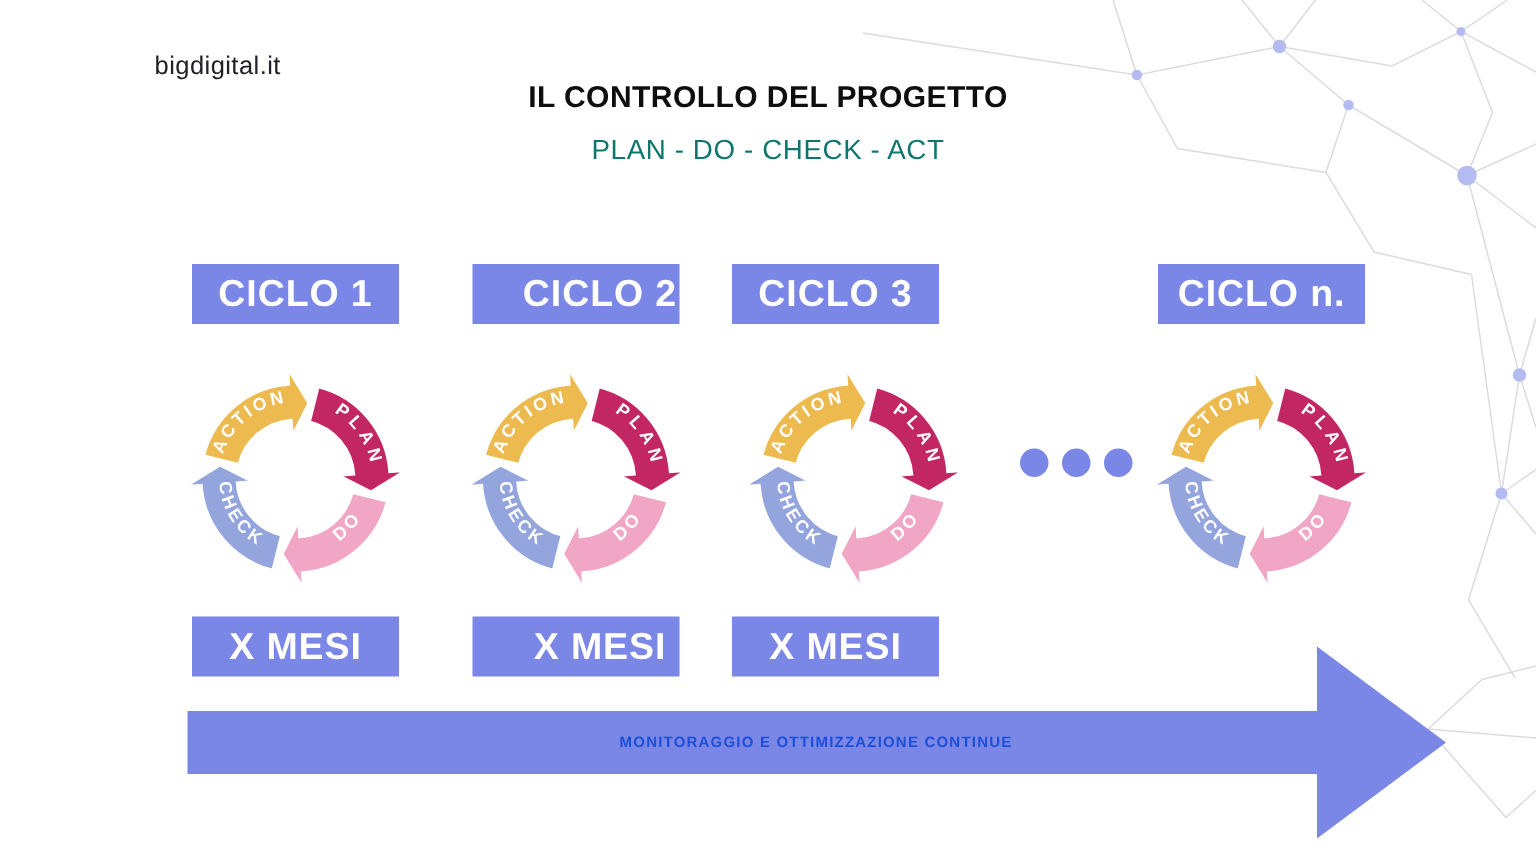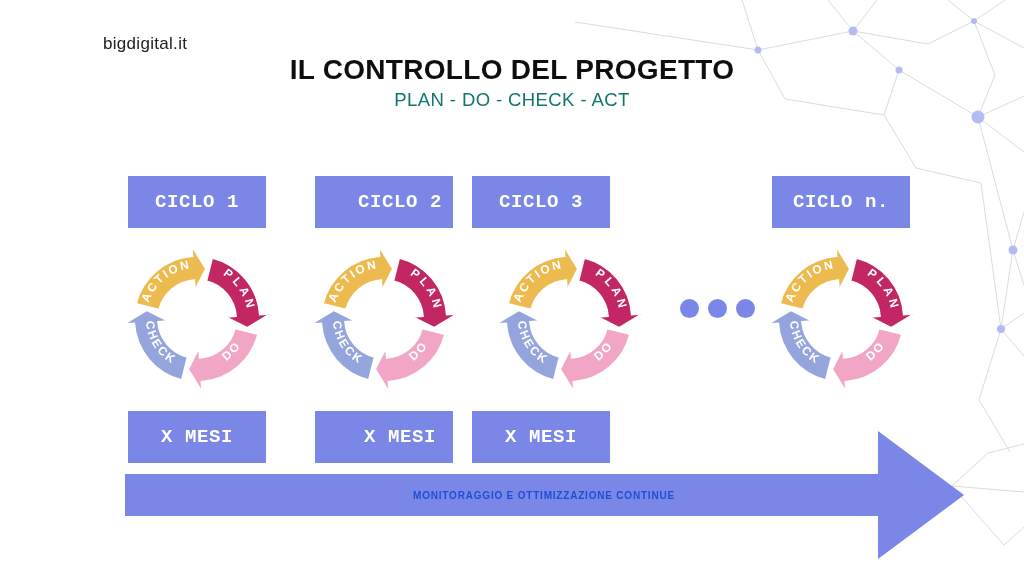--- a/index.html
+++ b/index.html
@@ -19,33 +19,33 @@
 
   
   .logo { position:absolute; left:34px; top:22px; width:60px; text-align:center; color:#121212; }
   .logo-big { font-size:27px; font-weight:900; letter-spacing:1px; line-height:1; display:block; }
   .logo-bracket { height:5px; border:1.6px solid #141414; border-bottom:none; margin:1px 2px 0 2px; }
   .logo-digital { display:block; font-size:8px; letter-spacing:3.5px; font-weight:500; margin-top:0px; color:#1b1b1b; }
   .site { position:absolute; left:103px; top:34px; font-size:17px; font-weight:400; color:#202026; letter-spacing:0.3px; }
 
   
   .title { position:absolute; left:0; top:54px; width:1024px; text-align:center;
-           font-size:28px; font-weight:800; color:#0e0e10; letter-spacing:0.3px; }
+           font-size:20px; font-weight:800; color:#0e0e10; letter-spacing:0.3px; }
   .subtitle { position:absolute; left:0; top:89px; width:1024px; text-align:center;
               font-size:18.5px; font-weight:400; color:#0f766e; letter-spacing:0.4px; }
 
   
   .badge {
-    position:absolute; width:138px; height:52px; background:#7b87e6;
-    color:#ffffff; font-weight:700; font-size:19px; letter-spacing:0.6px;
-    display:flex; align-items:center; justify-content:center;font-family:Liberation Mono, monospace;
+    position:absolute; width:138px; height:40px; background:#7b87e6;
+    color:#ffffff; font-weight:700; font-size:25px; letter-spacing:0.6px;
+    display:flex; align-items:center; justify-content:center;
   }
   .row-ciclo { top:176px; }
   .row-mesi  { top:411px; }
-  .col-0 { left:128px; } .col-1 { left:315px;padding-left:32px; } .col-2 { left:472px; } .col-3 { left:772px; }
+  .col-0 { left:128px; } .col-1 { left:315px;padding-left:32px; } .col-2 { left:488px; } .col-3 { left:772px; }
 
   
   .pdca { position:absolute; width:170px; height:170px; top:234px; }
   .pdca.c0 { left:112px; } .pdca.c1 { left:299px; } .pdca.c2 { left:484px; } .pdca.c3 { left:756px; }
   .pdca text { font-family:"Liberation Sans", sans-serif; font-weight:700; fill:#ffffff; }
 
   
   .dots { position:absolute; left:680px; top:299px; display:flex; gap:9px; }
   .dot { width:19px; height:19px; border-radius:50%; background:#7b87e6; }
 

